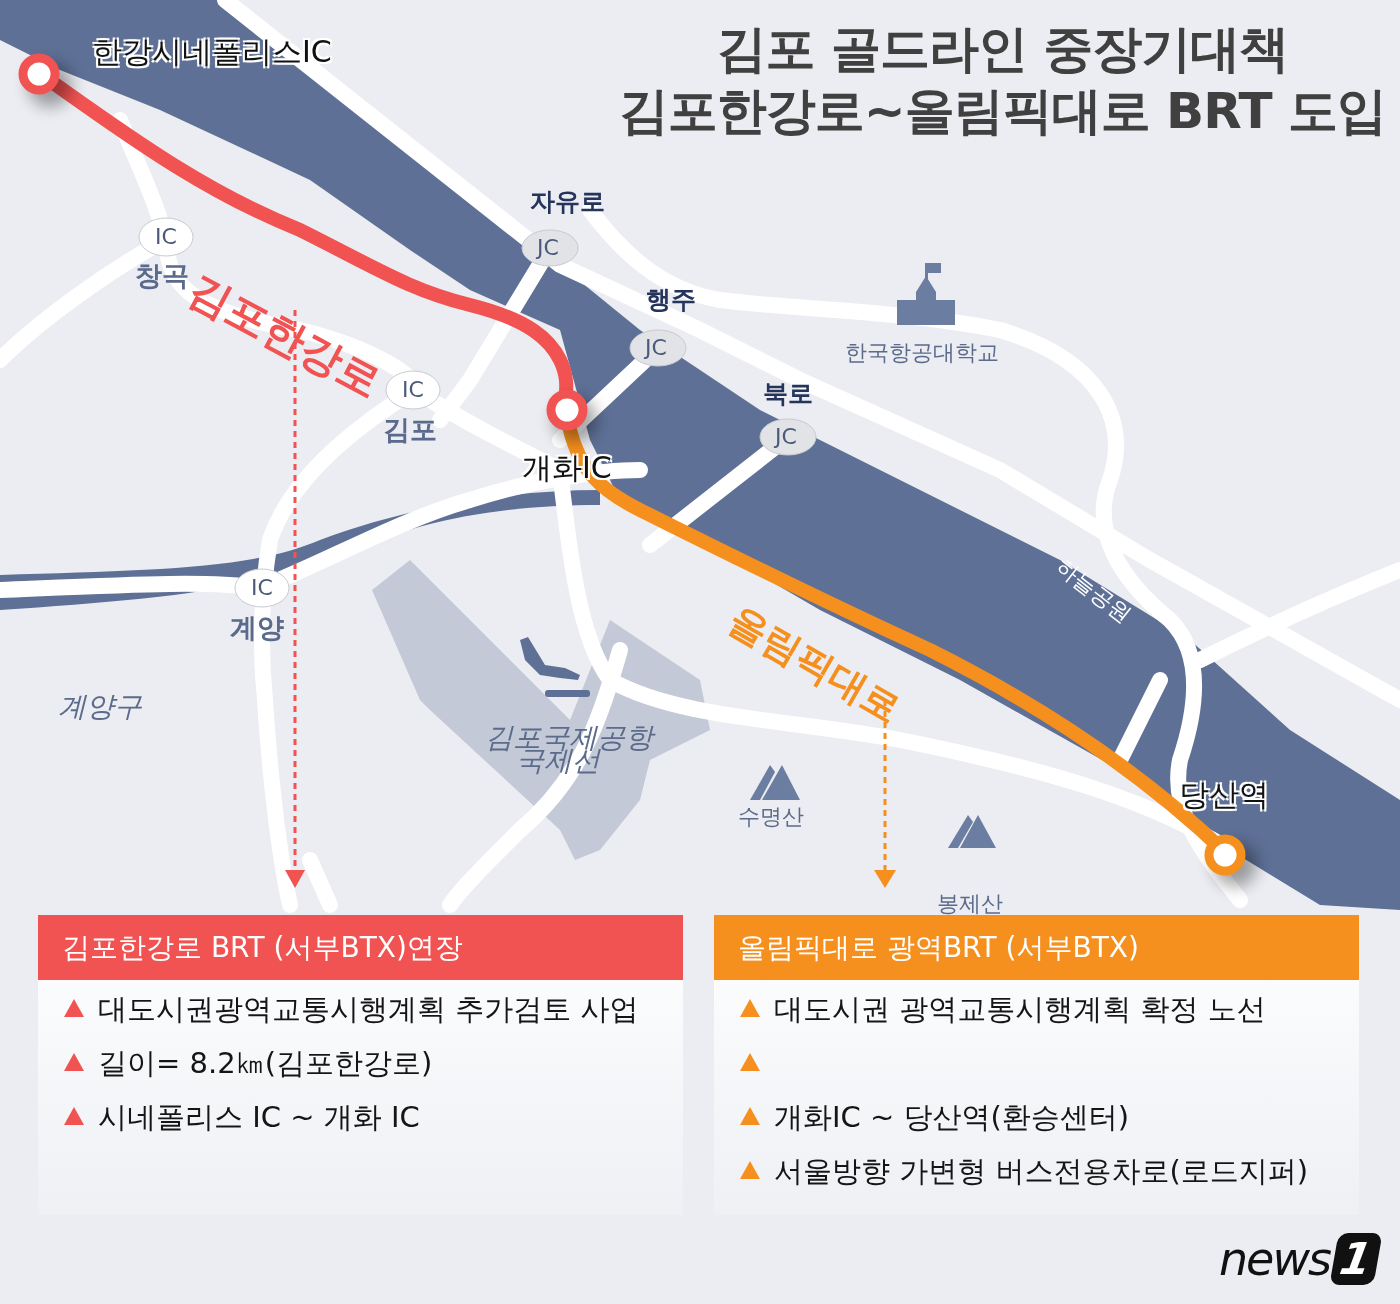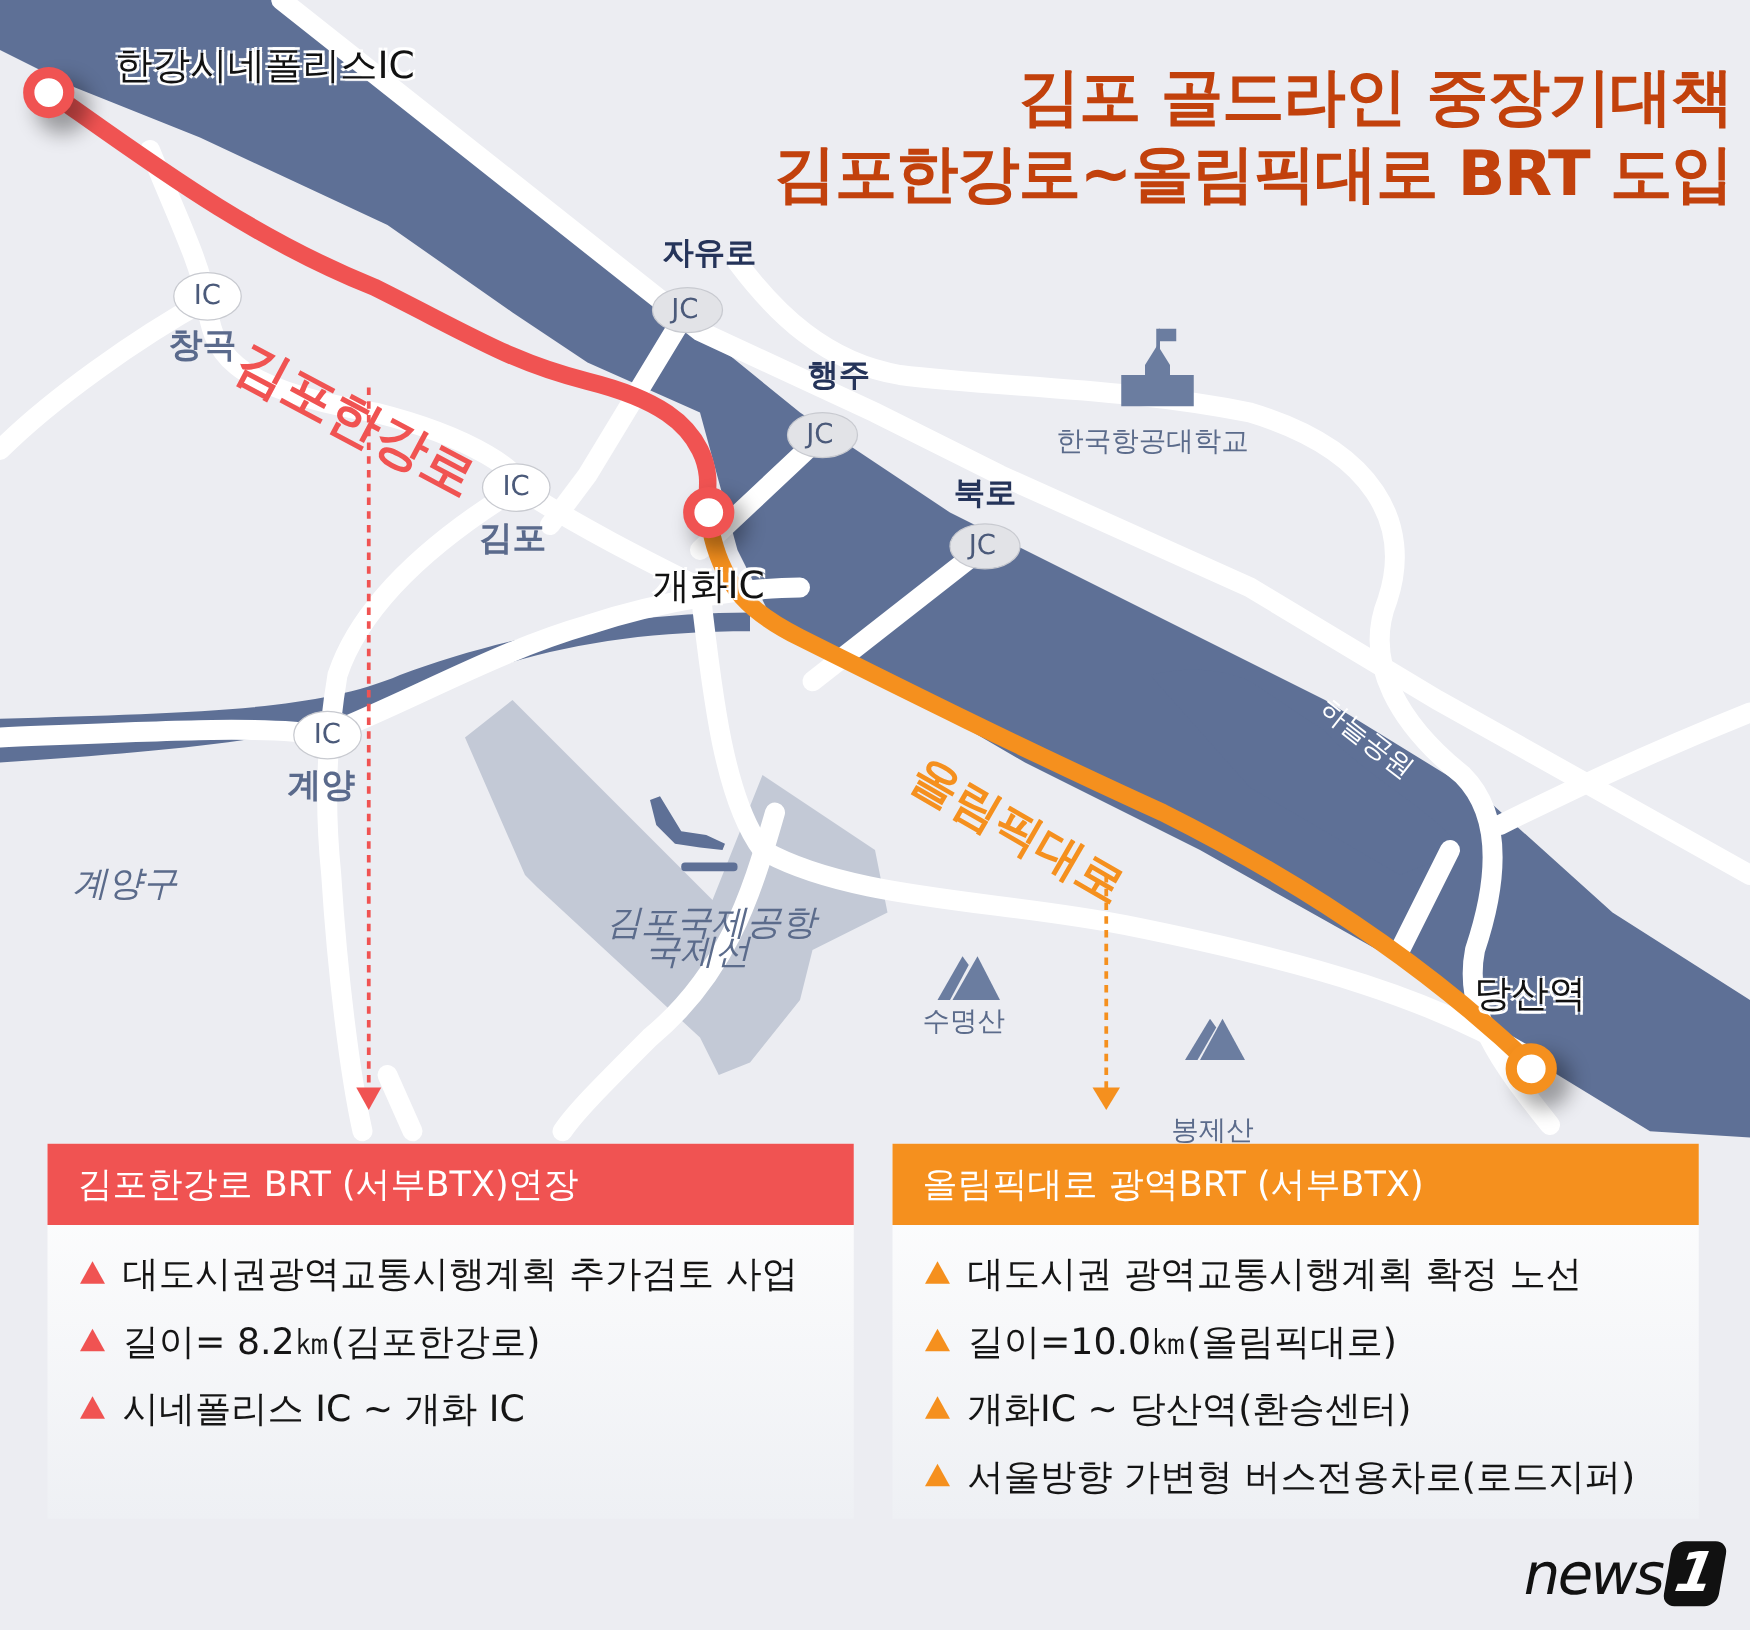--- a/index.html
+++ b/index.html
@@ -1,31 +1,31 @@
 <!DOCTYPE html>
 <html><head>
 <meta charset="utf-8">
 <style>
   html, body { margin:0; padding:0; }
   body { width:1400px; height:1304px; background:#ecedf2; position:relative; overflow:hidden;
          font-family:"DejaVu Sans","Liberation Sans",sans-serif; }
   #map { position:absolute; left:0; top:0; width:1400px; height:1304px; }
-  .title-block { position:absolute; right:14px; top:18px; text-align:right; color:#c2410c;margin-top:28px; }
+  .title-block { position:absolute; right:14px; top:18px; text-align:center; color:#404040; }
   .title-line { display:block; font-size:50px; font-weight:bold; line-height:62px; letter-spacing:-1px; }
   .lbl { position:absolute; white-space:nowrap; }
   .node-lbl { font-size:30px; color:#111; text-shadow: 0 0 3px #fff, 0 0 3px #fff, 2px 2px 0 #fff, -2px -2px 0 #fff, 2px -2px 0 #fff, -2px 2px 0 #fff; }
   .jc-lbl { font-size:25px; font-weight:bold; color:#25345a; }
   .ic-lbl { font-size:27px; color:#5a6a8c; font-weight:bold; }
   .poi-lbl { font-size:22px; color:#5b6b8b; }
   .route-lbl-red { font-size:42px; font-weight:bold; color:#f05352; }
   .route-lbl-orange { font-size:38px; font-weight:bold; color:#f5901e; }
   .area-lbl { font-size:28px; color:#5b6b8b; font-style:italic; }
   .panel { position:absolute; top:915px; background:linear-gradient(#ffffff,#eef0f4); }
   .panel-head { height:65px; color:#fff; font-size:28px; line-height:65px; padding-left:24px; box-sizing:border-box; }
-  .panel-body { padding:12px 0 0 26px; }
+  .panel-body { padding:2px 0 0 26px; }
   .panel-item { font-size:29px; color:#151515; line-height:54px; white-space:nowrap; }
   .tri { display:inline-block; width:0; height:0; border-left:10px solid transparent; border-right:10px solid transparent; border-bottom:18px solid; margin-right:14px; vertical-align:2px; }
   .logo { position:absolute; right:22px; top:1232px; display:flex; align-items:center; }
   .logo-text { font-size:46px; font-weight:normal; font-style:italic; color:#111; letter-spacing:-2px; }
   .logo-badge { width:44px; height:52px; background:#111; border-radius:10px; transform:skewX(-10deg); color:#fff; font-size:44px; font-weight:bold; font-style:italic; text-align:center; line-height:52px; margin-left:4px; }
 </style>
 </head>
 <body>
 
 <svg id="map" viewBox="0 0 1400 1304" xmlns="http://www.w3.org/2000/svg">
@@ -147,21 +147,21 @@
     <div class="panel-item"><span class="tri" style="border-bottom-color:#f05352;"></span><span>대도시권광역교통시행계획 추가검토 사업</span></div>
     <div class="panel-item"><span class="tri" style="border-bottom-color:#f05352;"></span><span>길이= 8.2㎞(김포한강로)</span></div>
     <div class="panel-item"><span class="tri" style="border-bottom-color:#f05352;"></span><span>시네폴리스 IC ~ 개화 IC</span></div>
   </div>
 </div>
 
 <div class="panel" style="left:714px;width:645px;height:300px;">
   <div class="panel-head" style="background:#f5901e;">올림픽대로 광역BRT (서부BTX)</div>
   <div class="panel-body">
     <div class="panel-item"><span class="tri" style="border-bottom-color:#f5901e;"></span><span>대도시권 광역교통시행계획 확정 노선</span></div>
-    <div class="panel-item"><span class="tri" style="border-bottom-color:#f5901e;"></span><span>길이=10.0㎞(올림픽대로)</span></div>
+    <div class="panel-item"><span class="tri" style="border-bottom-color:#f5901e;"></span></div>
     <div class="panel-item"><span class="tri" style="border-bottom-color:#f5901e;"></span><span>개화IC ~ 당산역(환승센터)</span></div>
     <div class="panel-item"><span class="tri" style="border-bottom-color:#f5901e;"></span><span>서울방향 가변형 버스전용차로(로드지퍼)</span></div>
   </div>
 </div>
 
 <div class="logo">
   <span class="logo-text">news</span>
   <span class="logo-badge">1</span>
 </div>
 

